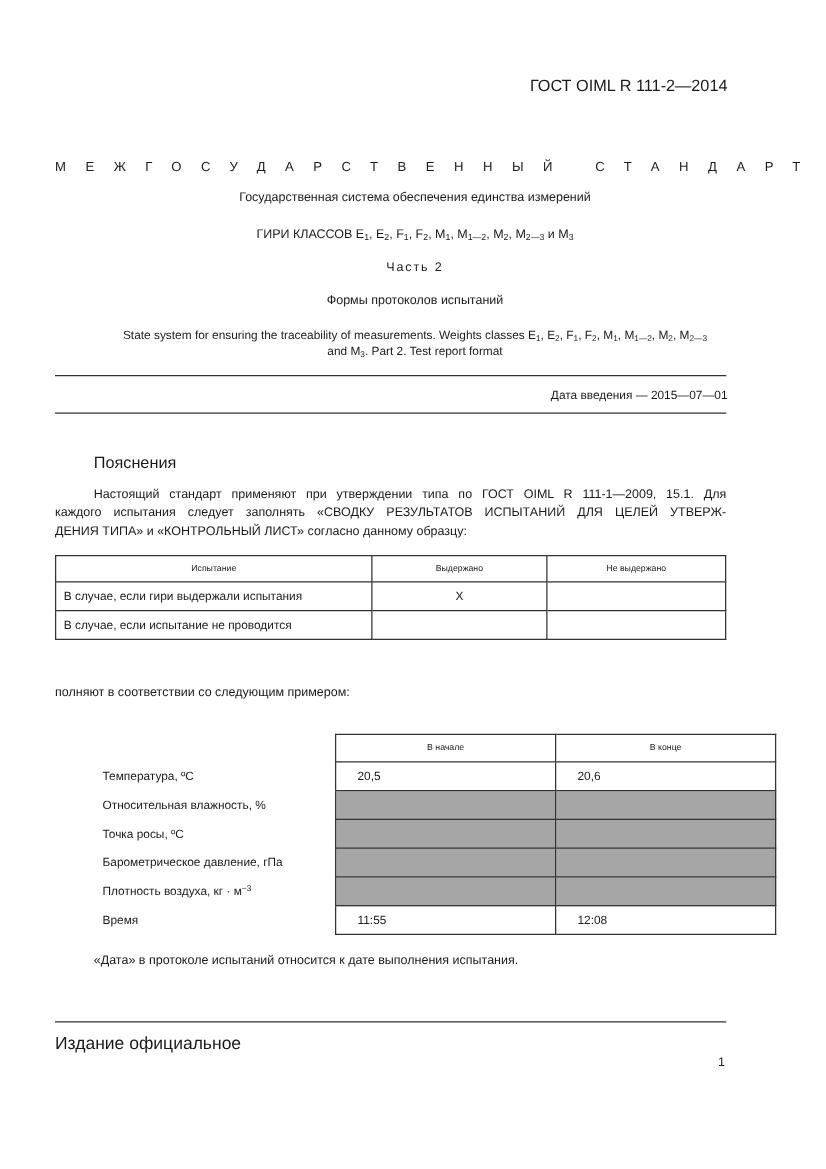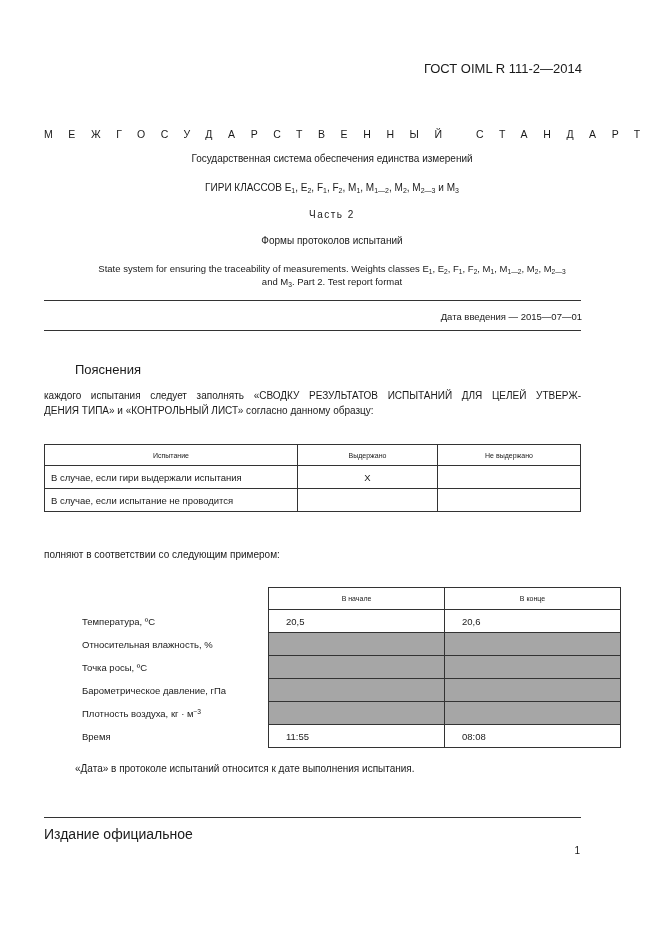--- a/index.html
+++ b/index.html
@@ -44,20 +44,21 @@
 
 <div class="hr" style="top:300px;"></div>
 
 <div class="abs bold" style="right:79px; top:311px; font-size:9.5px;">Дата введения — 2015—07—01</div>
 
 <div class="hr" style="top:330px;"></div>
 
 <div class="abs bold" style="left:75px; top:362px; font-size:13px;">Пояснения</div>
 
 <div class="abs" style="left:44px; width:537px; top:388px; font-size:10px; line-height:15px; text-align:justify;">
+  <div style="padding-left:31px; text-align-last:justify;">Настоящий стандарт применяют при утверждении типа по ГОСТ OIML R 111-1—2009, 15.1. Для</div>
   <div style="text-align-last:justify;">каждого испытания следует заполнять «СВОДКУ РЕЗУЛЬТАТОВ ИСПЫТАНИЙ ДЛЯ ЦЕЛЕЙ УТВЕРЖ-</div>
   <div>ДЕНИЯ ТИПА» и «КОНТРОЛЬНЫЙ ЛИСТ» согласно данному образцу:</div>
 </div>
 
 <table class="abs t1" style="left:44px; top:444px; width:537px;">
   <tbody>
       <tr>
     <td class="h" style="width:240px;">Испытание</td>
     <td class="h" style="width:127px;">Выдержано</td>
     <td class="h">Не выдержано</td>
@@ -107,21 +108,21 @@
     <td class="cell gray"></td>
   </tr>
   <tr>
     <td class="lbl"><span>Плотность воздуха, кг · м</span><sup>−3</sup></td>
     <td class="cell gray"></td>
     <td class="cell gray"></td>
   </tr>
   <tr>
     <td class="lbl">Время</td>
     <td class="cell">11:55</td>
-    <td class="cell">08:08</td>
+    <td class="cell">12:08</td>
   </tr>
 </tbody>
   </table>
 
 <div class="abs" style="left:75px; top:763px; font-size:10px;">«Дата» в протоколе испытаний относится к дате выполнения испытания.</div>
 
 <div class="hr" style="top:817px;"></div>
 
 <div class="abs bold" style="left:44px; top:826px; font-size:14px;">Издание официальное</div>
 

